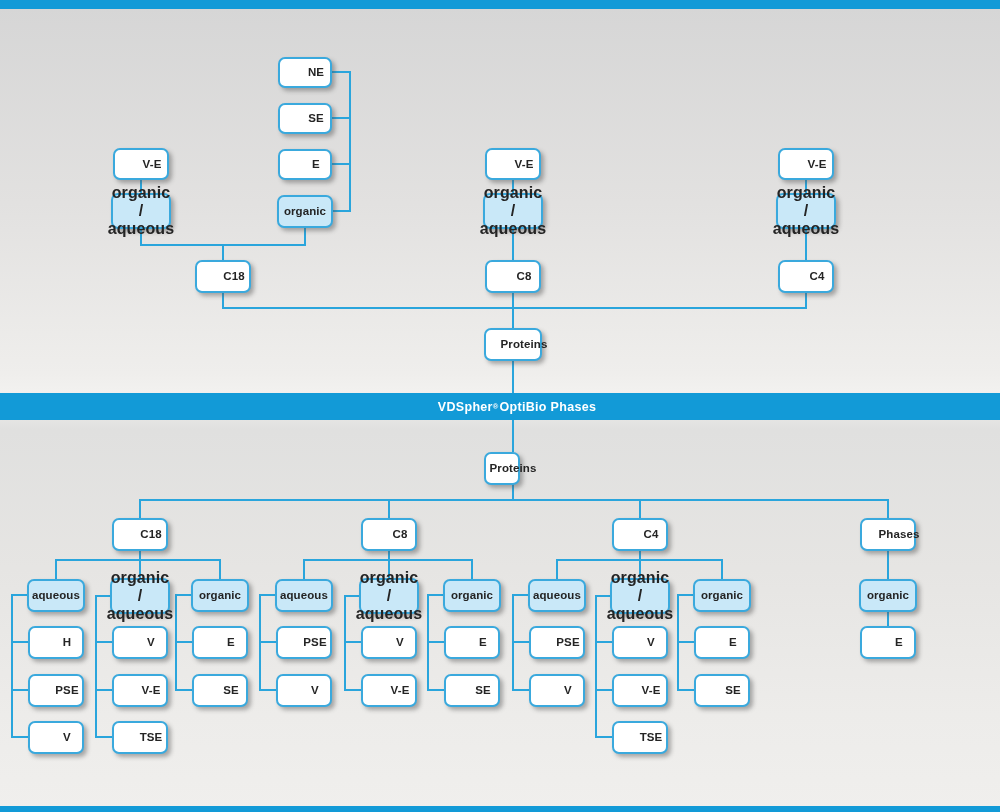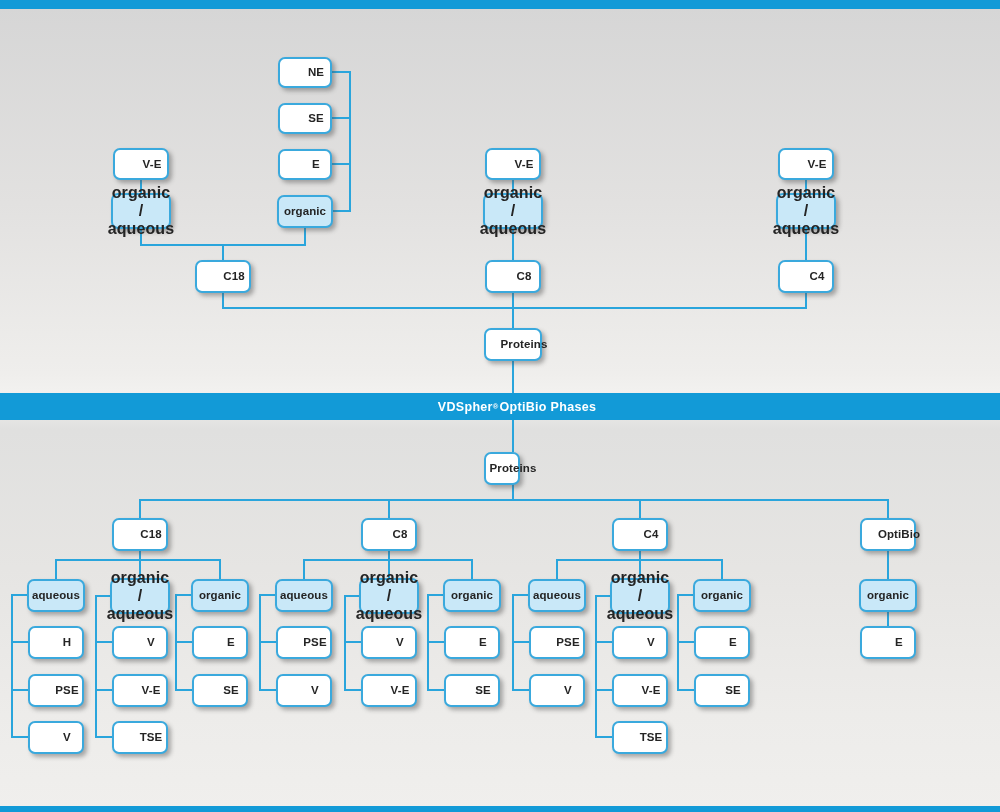--- a/index.html
+++ b/index.html
@@ -147,21 +147,21 @@
       <div class="node white" style="left: 485px; top: 259.5px; width: 56px; height: 33px;">C8</div>
       <div class="node white" style="left: 778px; top: 148px; width: 56px; height: 32px;">V-E</div>
       <div class="node light multi" style="left: 776px; top: 193px; width: 60px; height: 36px;">organic /
 aqueous</div>
       <div class="node white" style="left: 778px; top: 259.5px; width: 56px; height: 33px;">C4</div>
       <div class="node white" style="left: 484px; top: 327.5px; width: 58px; height: 33px;">Proteins</div>
       <div class="node white" style="left: 484px; top: 451.5px; width: 36px; height: 33px;">Proteins</div>
       <div class="node white" style="left: 112px; top: 517.5px; width: 56px; height: 33px;">C18</div>
       <div class="node white" style="left: 361px; top: 517.5px; width: 56px; height: 33px;">C8</div>
       <div class="node white" style="left: 612px; top: 517.5px; width: 56px; height: 33px;">C4</div>
-      <div class="node white" style="left: 860px; top: 517.5px; width: 56px; height: 33px;">OptiBio</div>
+      <div class="node white" style="left: 860px; top: 517.5px; width: 56px; height: 33px;">Phases</div>
       <div class="node light" style="left: 27px; top: 578.5px; width: 58px; height: 33px;">aqueous</div>
       <div class="node light multi" style="left: 110px; top: 578px; width: 60px; height: 36px;">organic /
 aqueous</div>
       <div class="node light" style="left: 191px; top: 578.5px; width: 58px; height: 33px;">organic</div>
       <div class="node white" style="left: 28px; top: 625.5px; width: 56px; height: 33px;">H</div>
       <div class="node white" style="left: 28px; top: 673.5px; width: 56px; height: 33px;">PSE</div>
       <div class="node white" style="left: 28px; top: 720.5px; width: 56px; height: 33px;">V</div>
       <div class="node white" style="left: 112px; top: 625.5px; width: 56px; height: 33px;">V</div>
       <div class="node white" style="left: 112px; top: 673.5px; width: 56px; height: 33px;">V-E</div>
       <div class="node white" style="left: 112px; top: 720.5px; width: 56px; height: 33px;">TSE</div>

